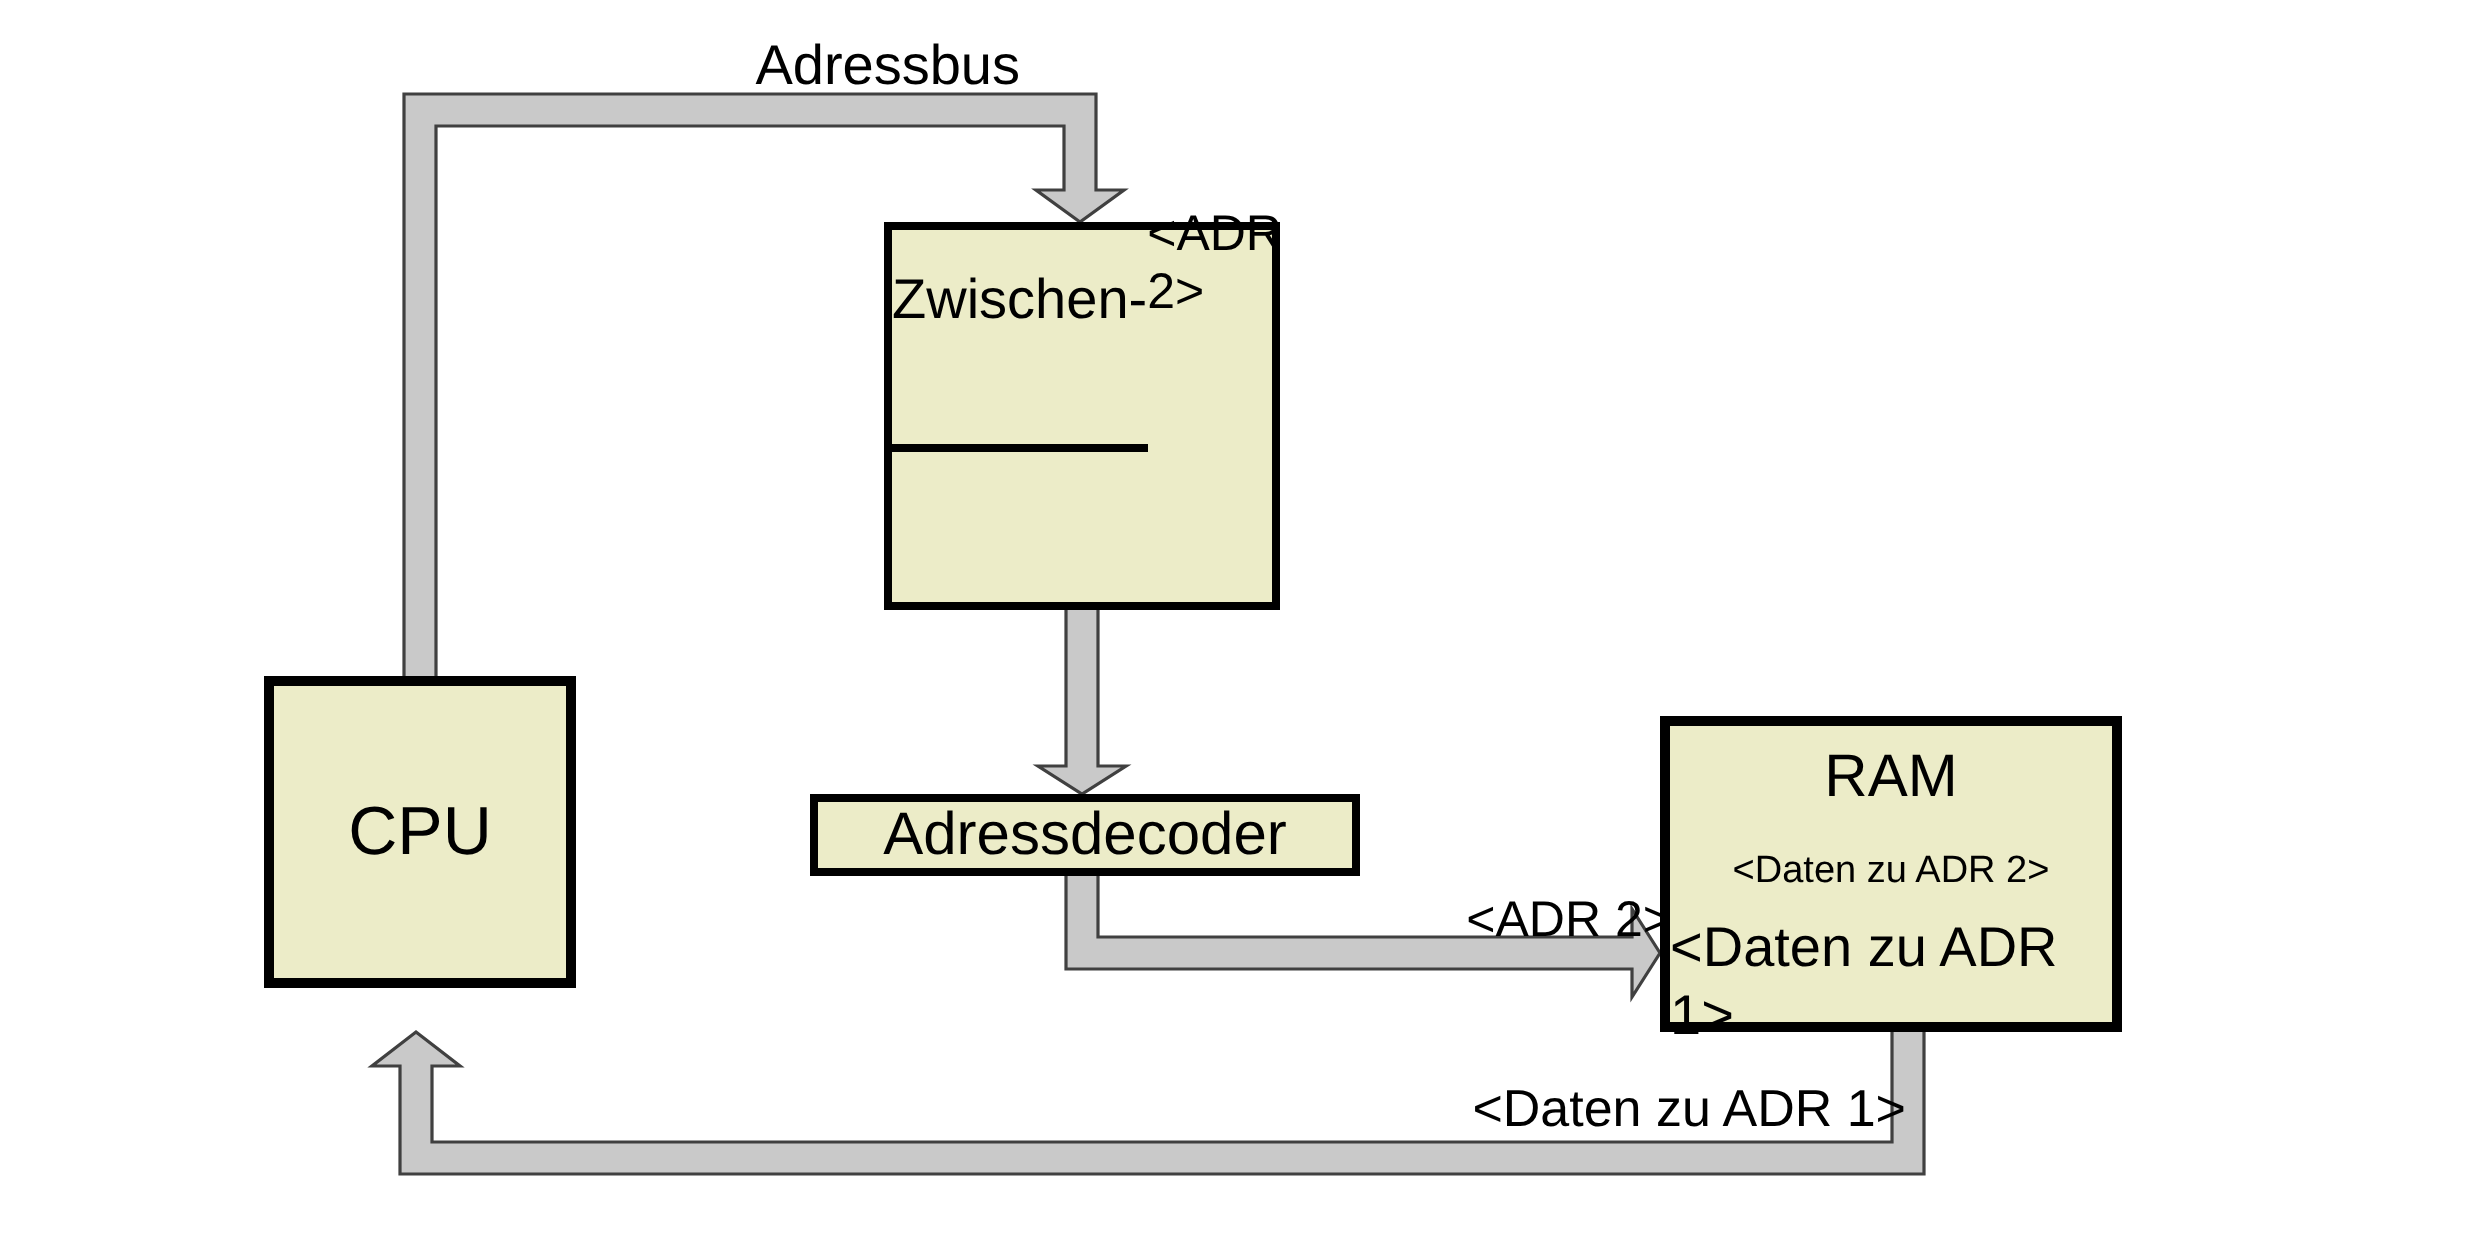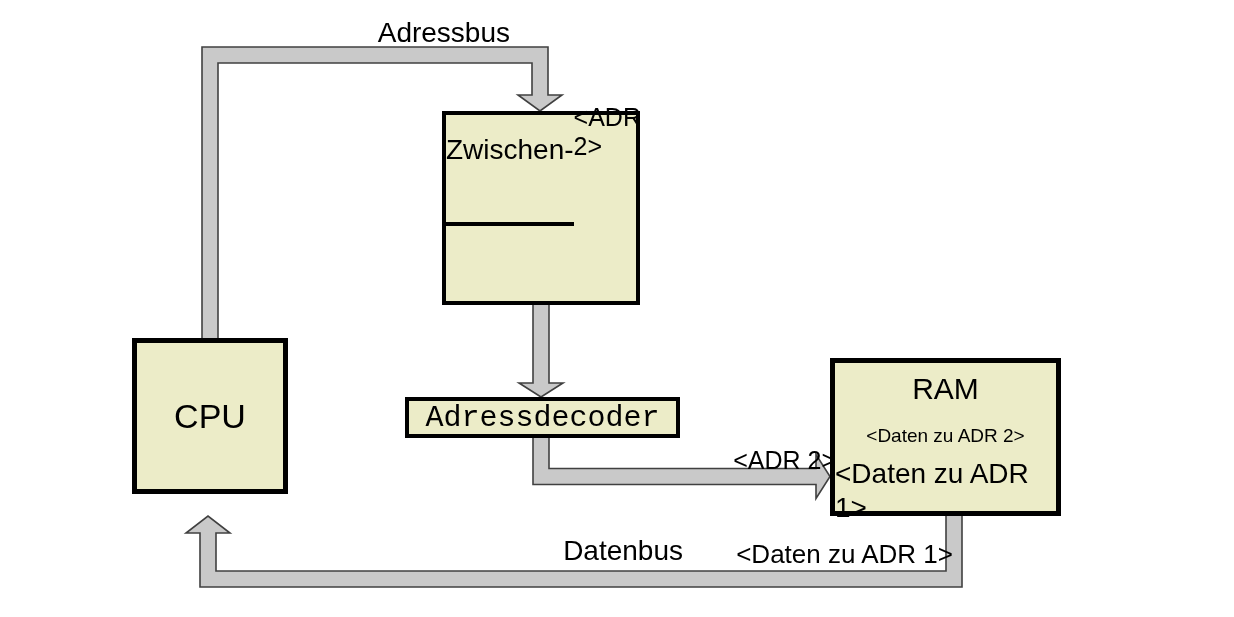--- a/index.html
+++ b/index.html
@@ -37,21 +37,20 @@
     font-size:28px;line-height:39px;text-align:center;padding-top:15px;
   }
   .buffer-row-slot{
     height:34px;display:flex;align-items:center;justify-content:center;
     font-size:25px;
   }
   .decoder{
     left:405px;top:397px;width:275px;height:41px;
     display:flex;align-items:center;justify-content:center;
     font-size:30px;
-    font-family:Liberation Mono, monospace;
   }
   .ram{
     left:830px;top:358px;width:231px;height:158px;border-width:5px;
     display:flex;flex-direction:column;align-items:center;
   }
   .ram-title{font-size:30px;line-height:36px;margin-top:8px;}
   .ram-line1{font-size:19px;line-height:34px;margin-top:12px;}
   .ram-line2{font-size:28px;line-height:34px;margin-top:4px;}
   .flabel{position:absolute;text-align:right;white-space:nowrap;}
   .lbl-adressbus{left:260px;top:17px;width:250px;font-size:28px;}
@@ -93,17 +92,16 @@
     <span>Adressdecoder</span>
   </div>
 
   <div class="node ram">
     <div class="ram-title">RAM</div>
     <div class="ram-line1">&lt;Daten zu ADR 2&gt;</div>
     <div class="ram-line2">&lt;Daten zu ADR 1&gt;</div>
   </div>
 
   <div class="flabel lbl-adressbus">Adressbus</div>
-  <div class="flabel lbl-datenbus">Datenbus</div>
   <div class="flabel lbl-daten-adr1">&lt;Daten zu ADR 1&gt;</div>
   <div class="flabel lbl-adr2">&lt;ADR 2&gt;</div>
 
 </div>
 
 </body></html>

